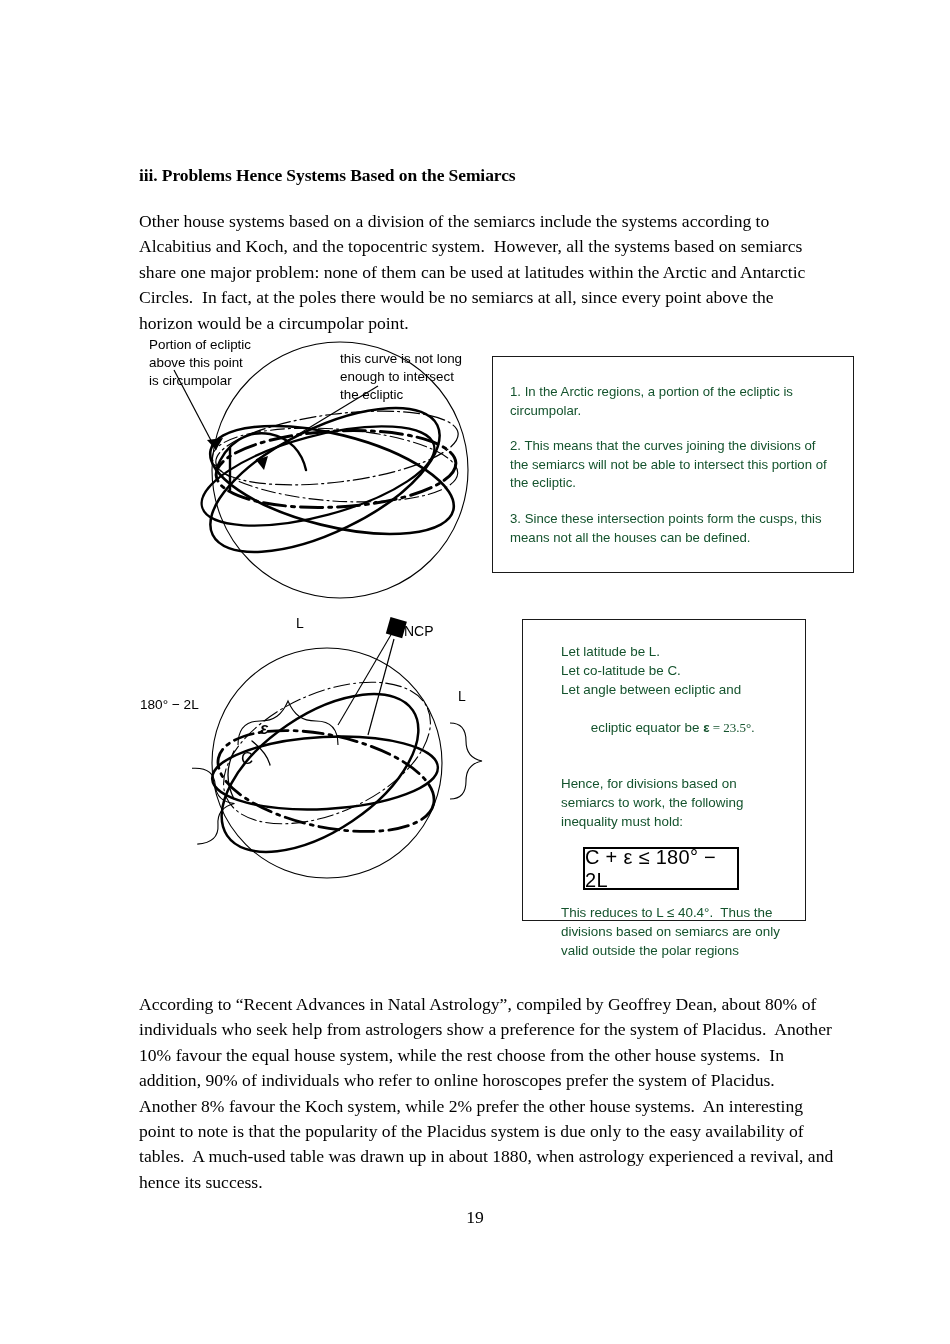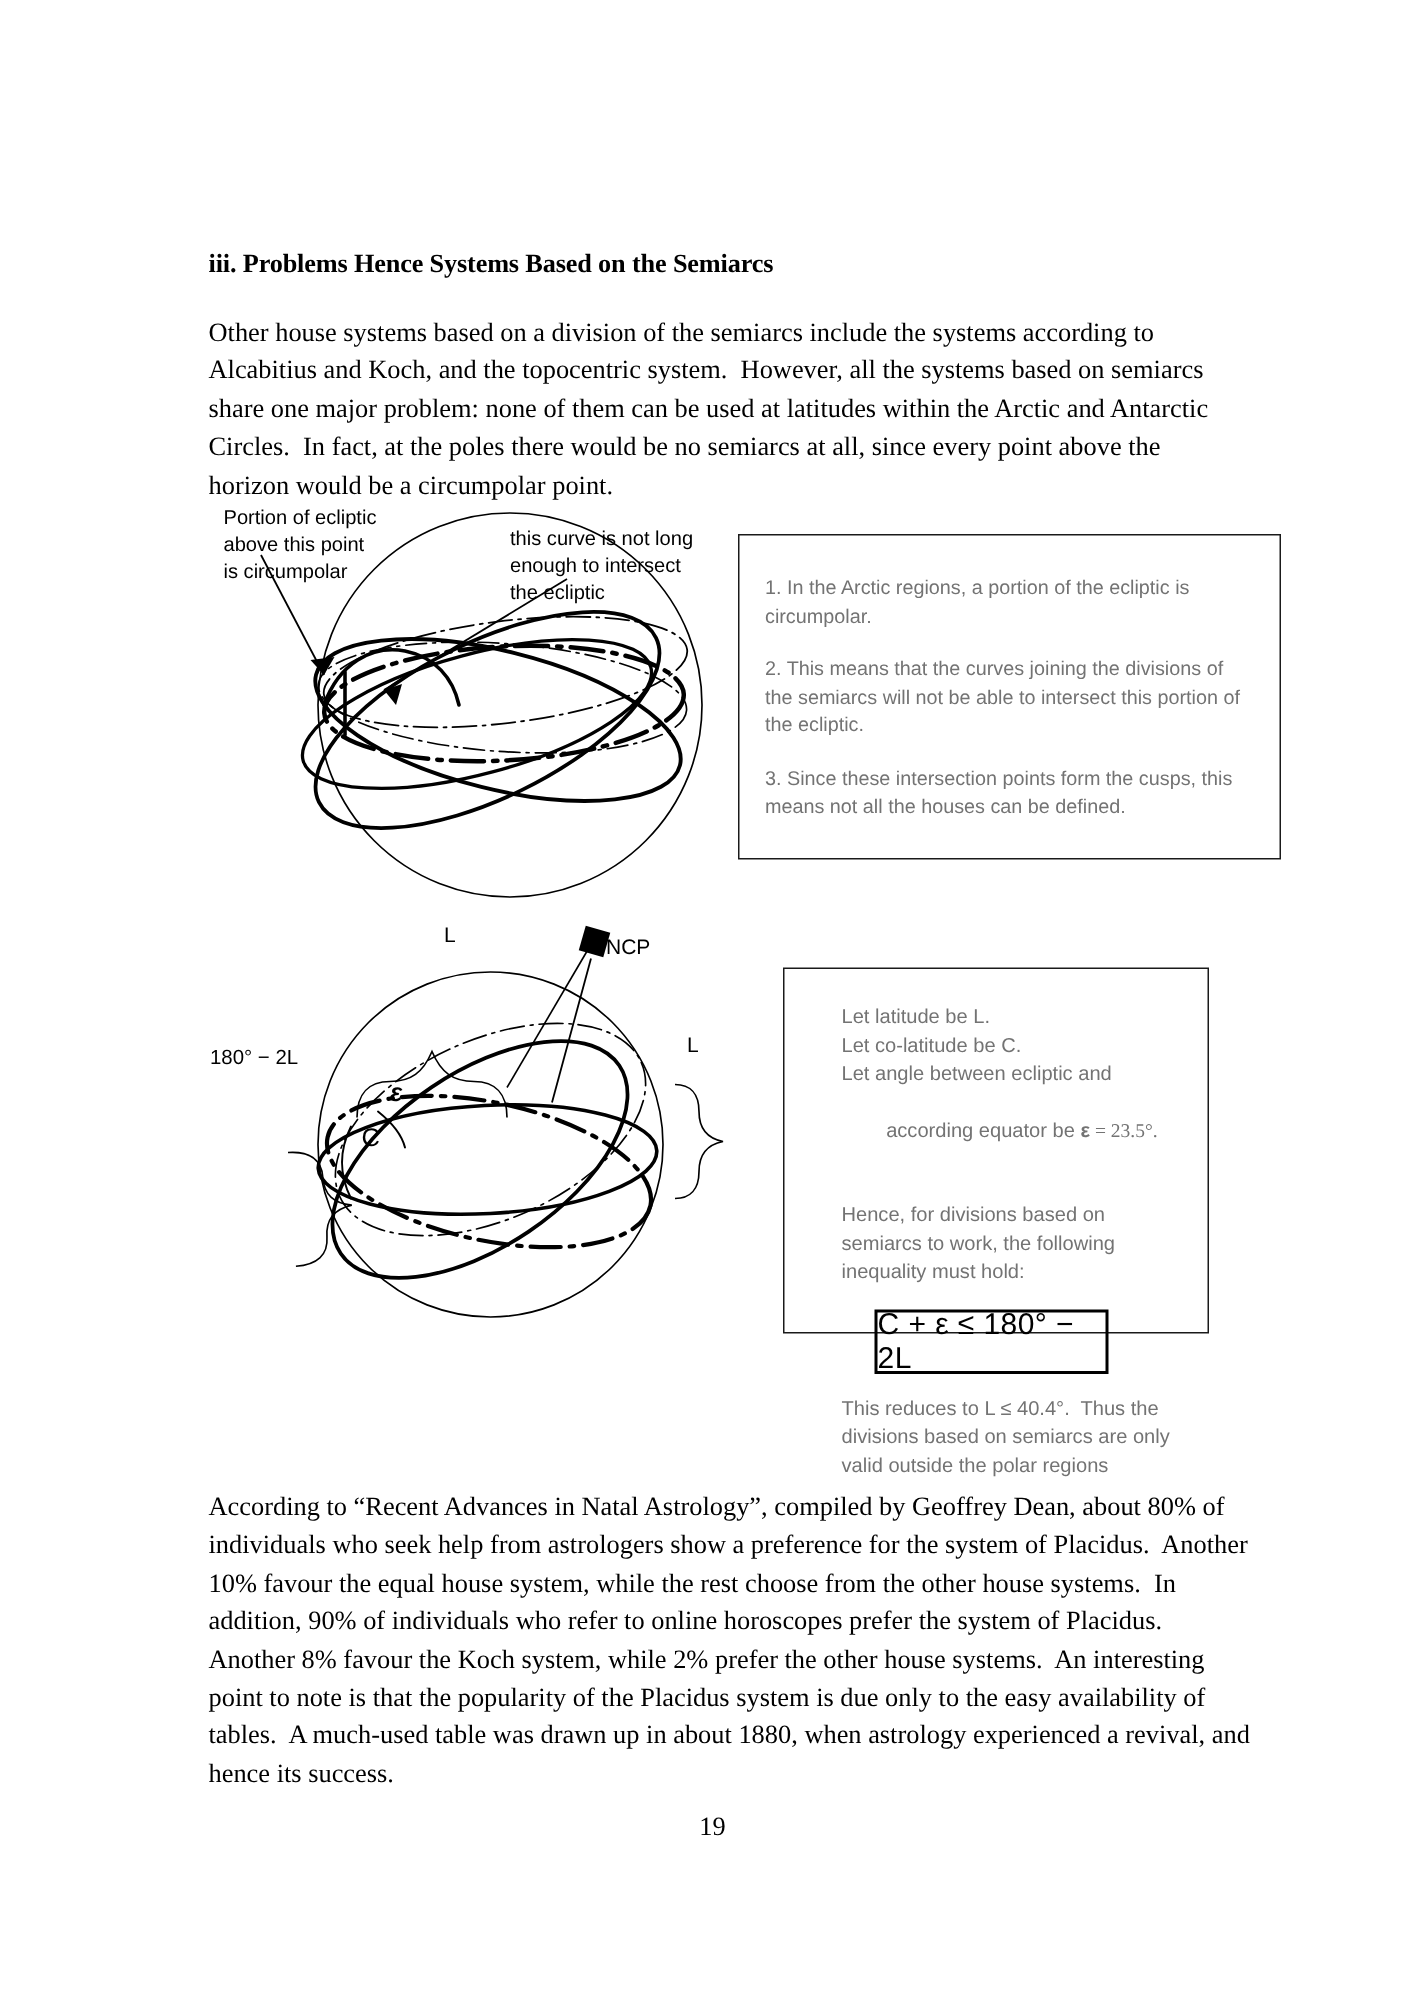--- a/index.html
+++ b/index.html
@@ -94,28 +94,27 @@
     left: 492px;
     top: 356px;
     width: 362px;
     height: 217px;
     padding: 26px 18px 0 17px;
   }
   #definitions-note-box {
     left: 522px;
     top: 619px;
     width: 284px;
-    height: 244px;
+    height: 302px;
     padding: 22px 16px 0 38px;
-    margin-top: 26px;
   }
   .note-line {
     font-size: 13.2px;
     line-height: 18.6px;
-    color: #737373;
+    color: #14532d;
     white-space: pre-wrap;
   }
   .note-item {
     margin-bottom: 17px;
   }
   .note-item:last-child { margin-bottom: 0; }
 
   .def-block { margin-bottom: 0; }
   .def-line {
     font-size: 13.4px;
@@ -272,21 +271,21 @@
   <div class="fig-label" id="label-epsilon">ε</div>
 
   <div class="fig-label" id="label-c">C</div>
 
   <div class="note-box" id="definitions-note-box">
     <div class="def-block">
       <div class="note-line def-line">Let latitude be L.</div>
       <div class="note-line def-line">Let co-latitude be C.</div>
       <div class="note-line def-line">Let angle between ecliptic and</div>
       <div class="note-line def-line">
-        <span>according equator be </span><span class="epsilon">ε</span><span class="val-serif"> = 23.5°.</span>
+        <span>ecliptic equator be </span><span class="epsilon">ε</span><span class="val-serif"> = 23.5°.</span>
       </div>
     </div>
 
     <div class="gap-md"></div>
 
     <div class="note-line def-line">Hence, for divisions based on semiarcs to work, the following inequality must hold:</div>
 
     <div id="inequality-box">
       <span>C + ε  ≤  180° − 2L</span>
     </div>

